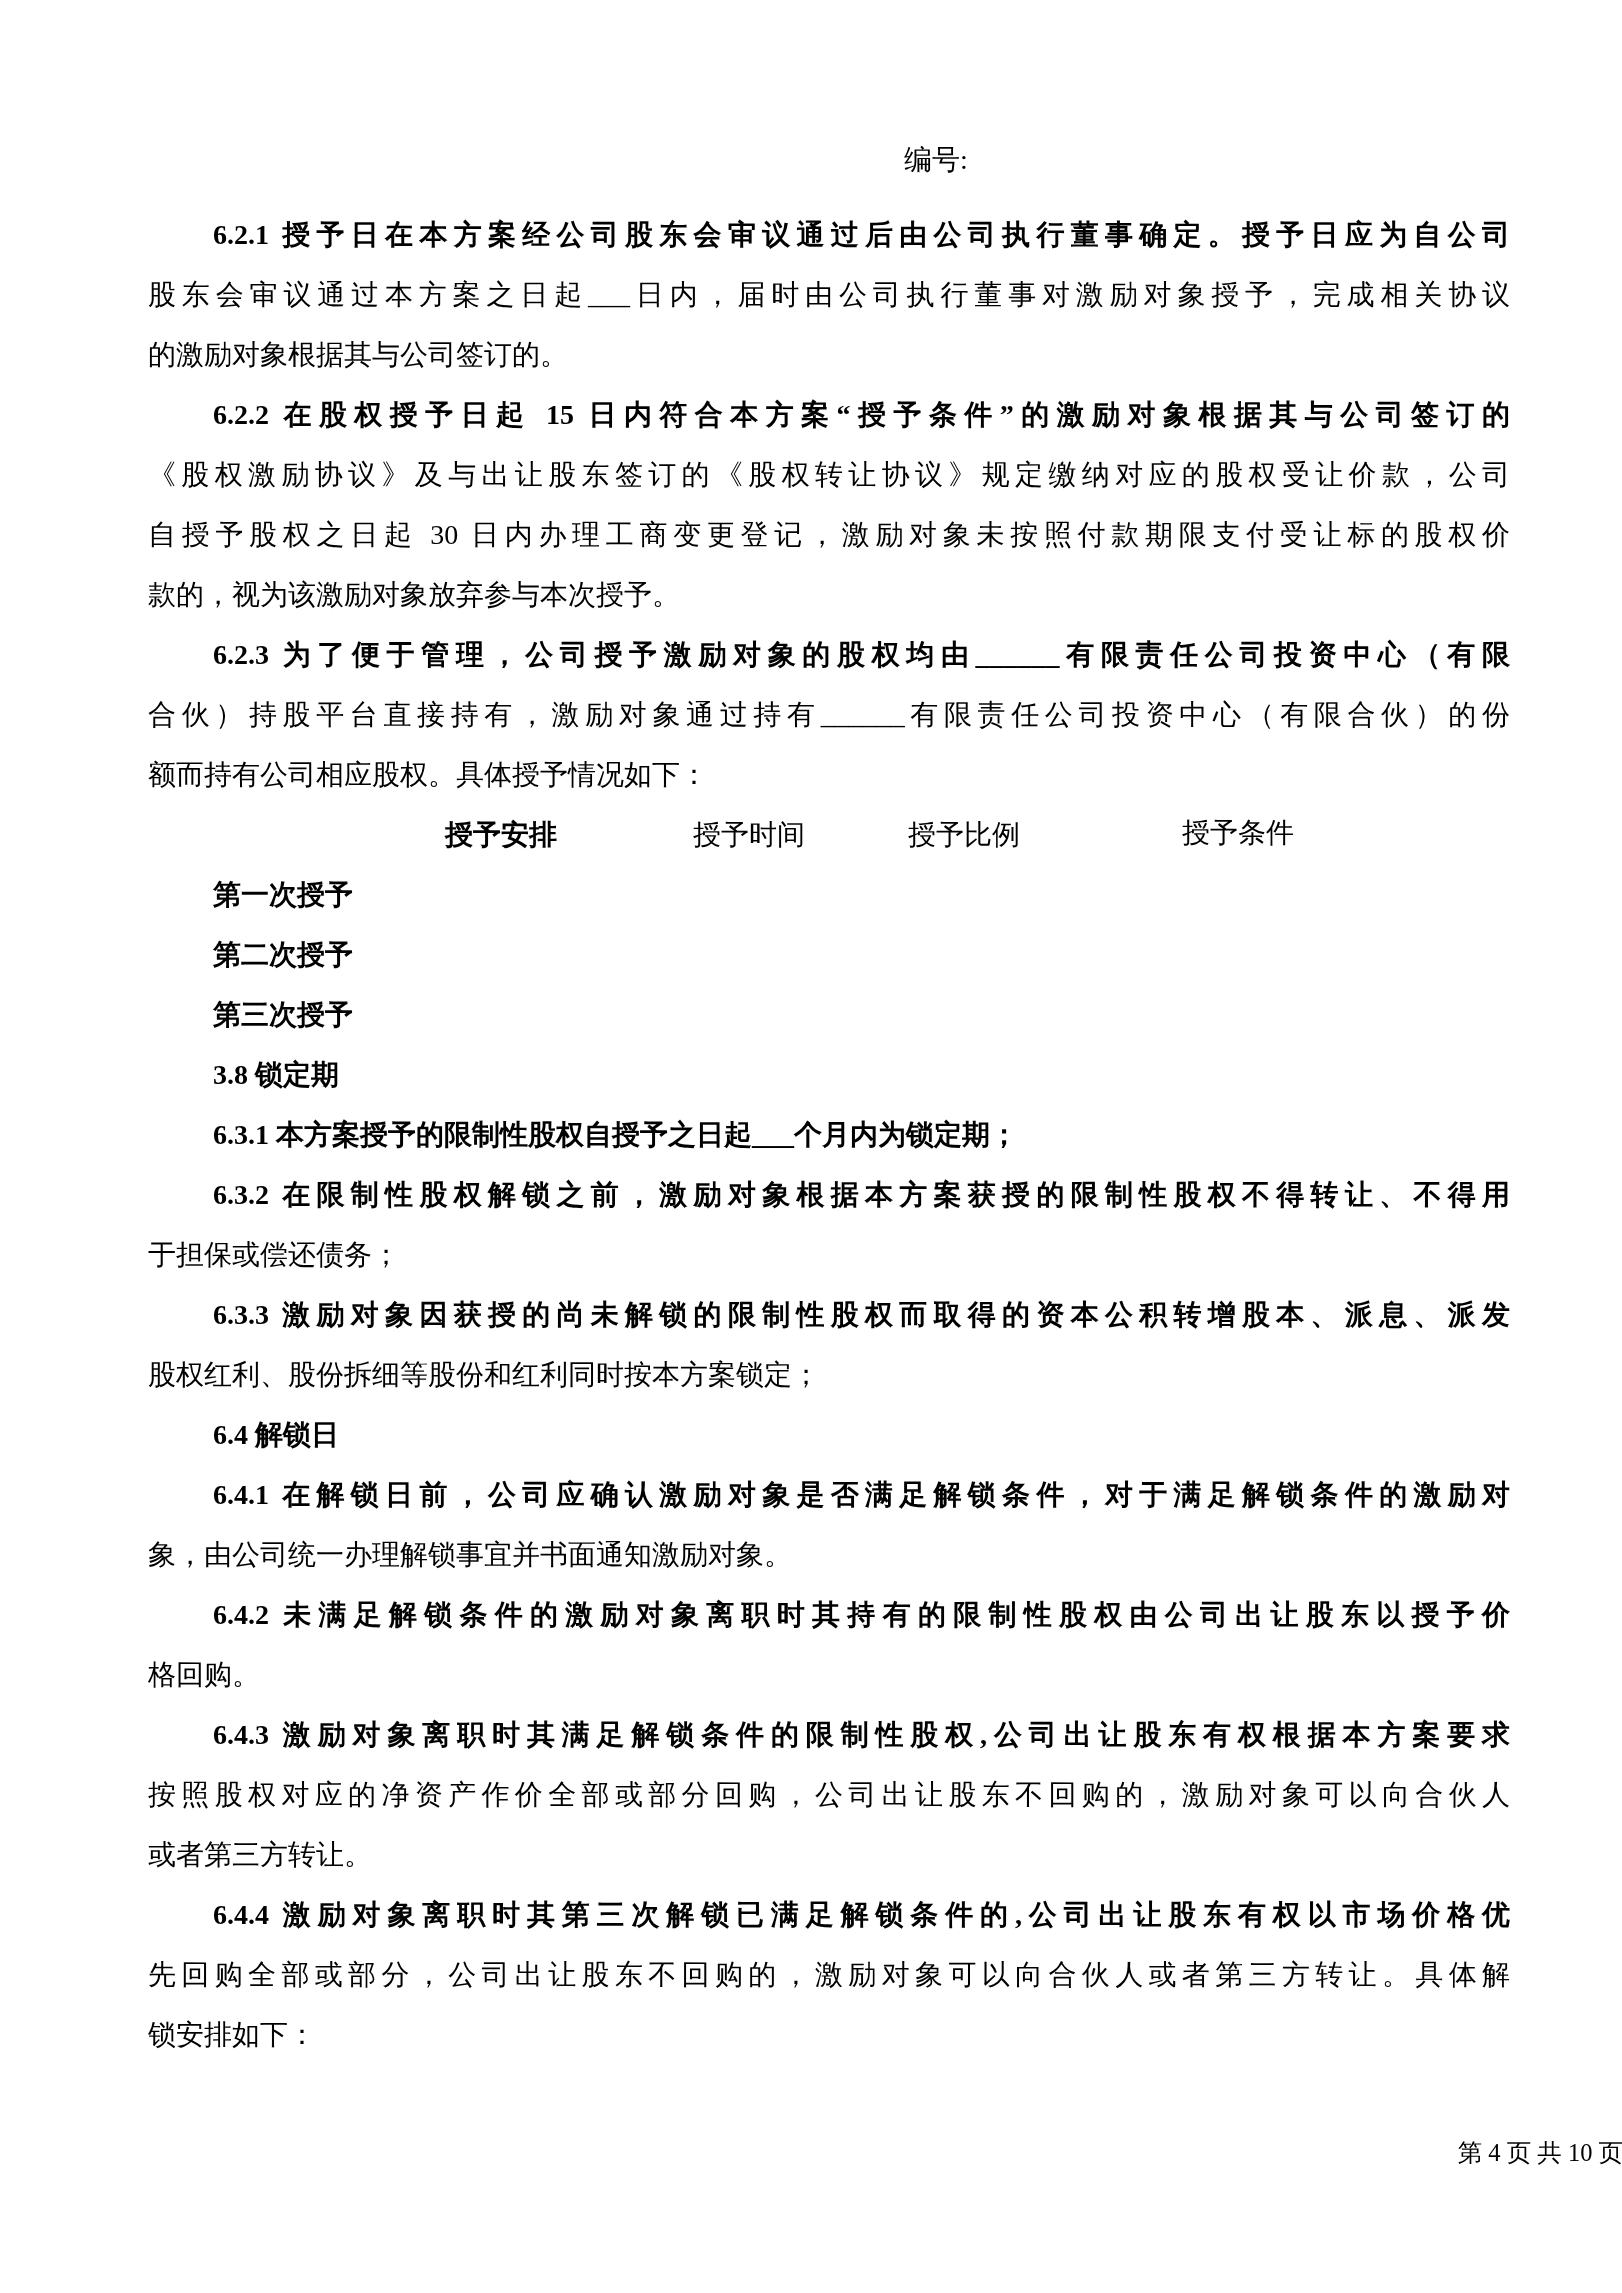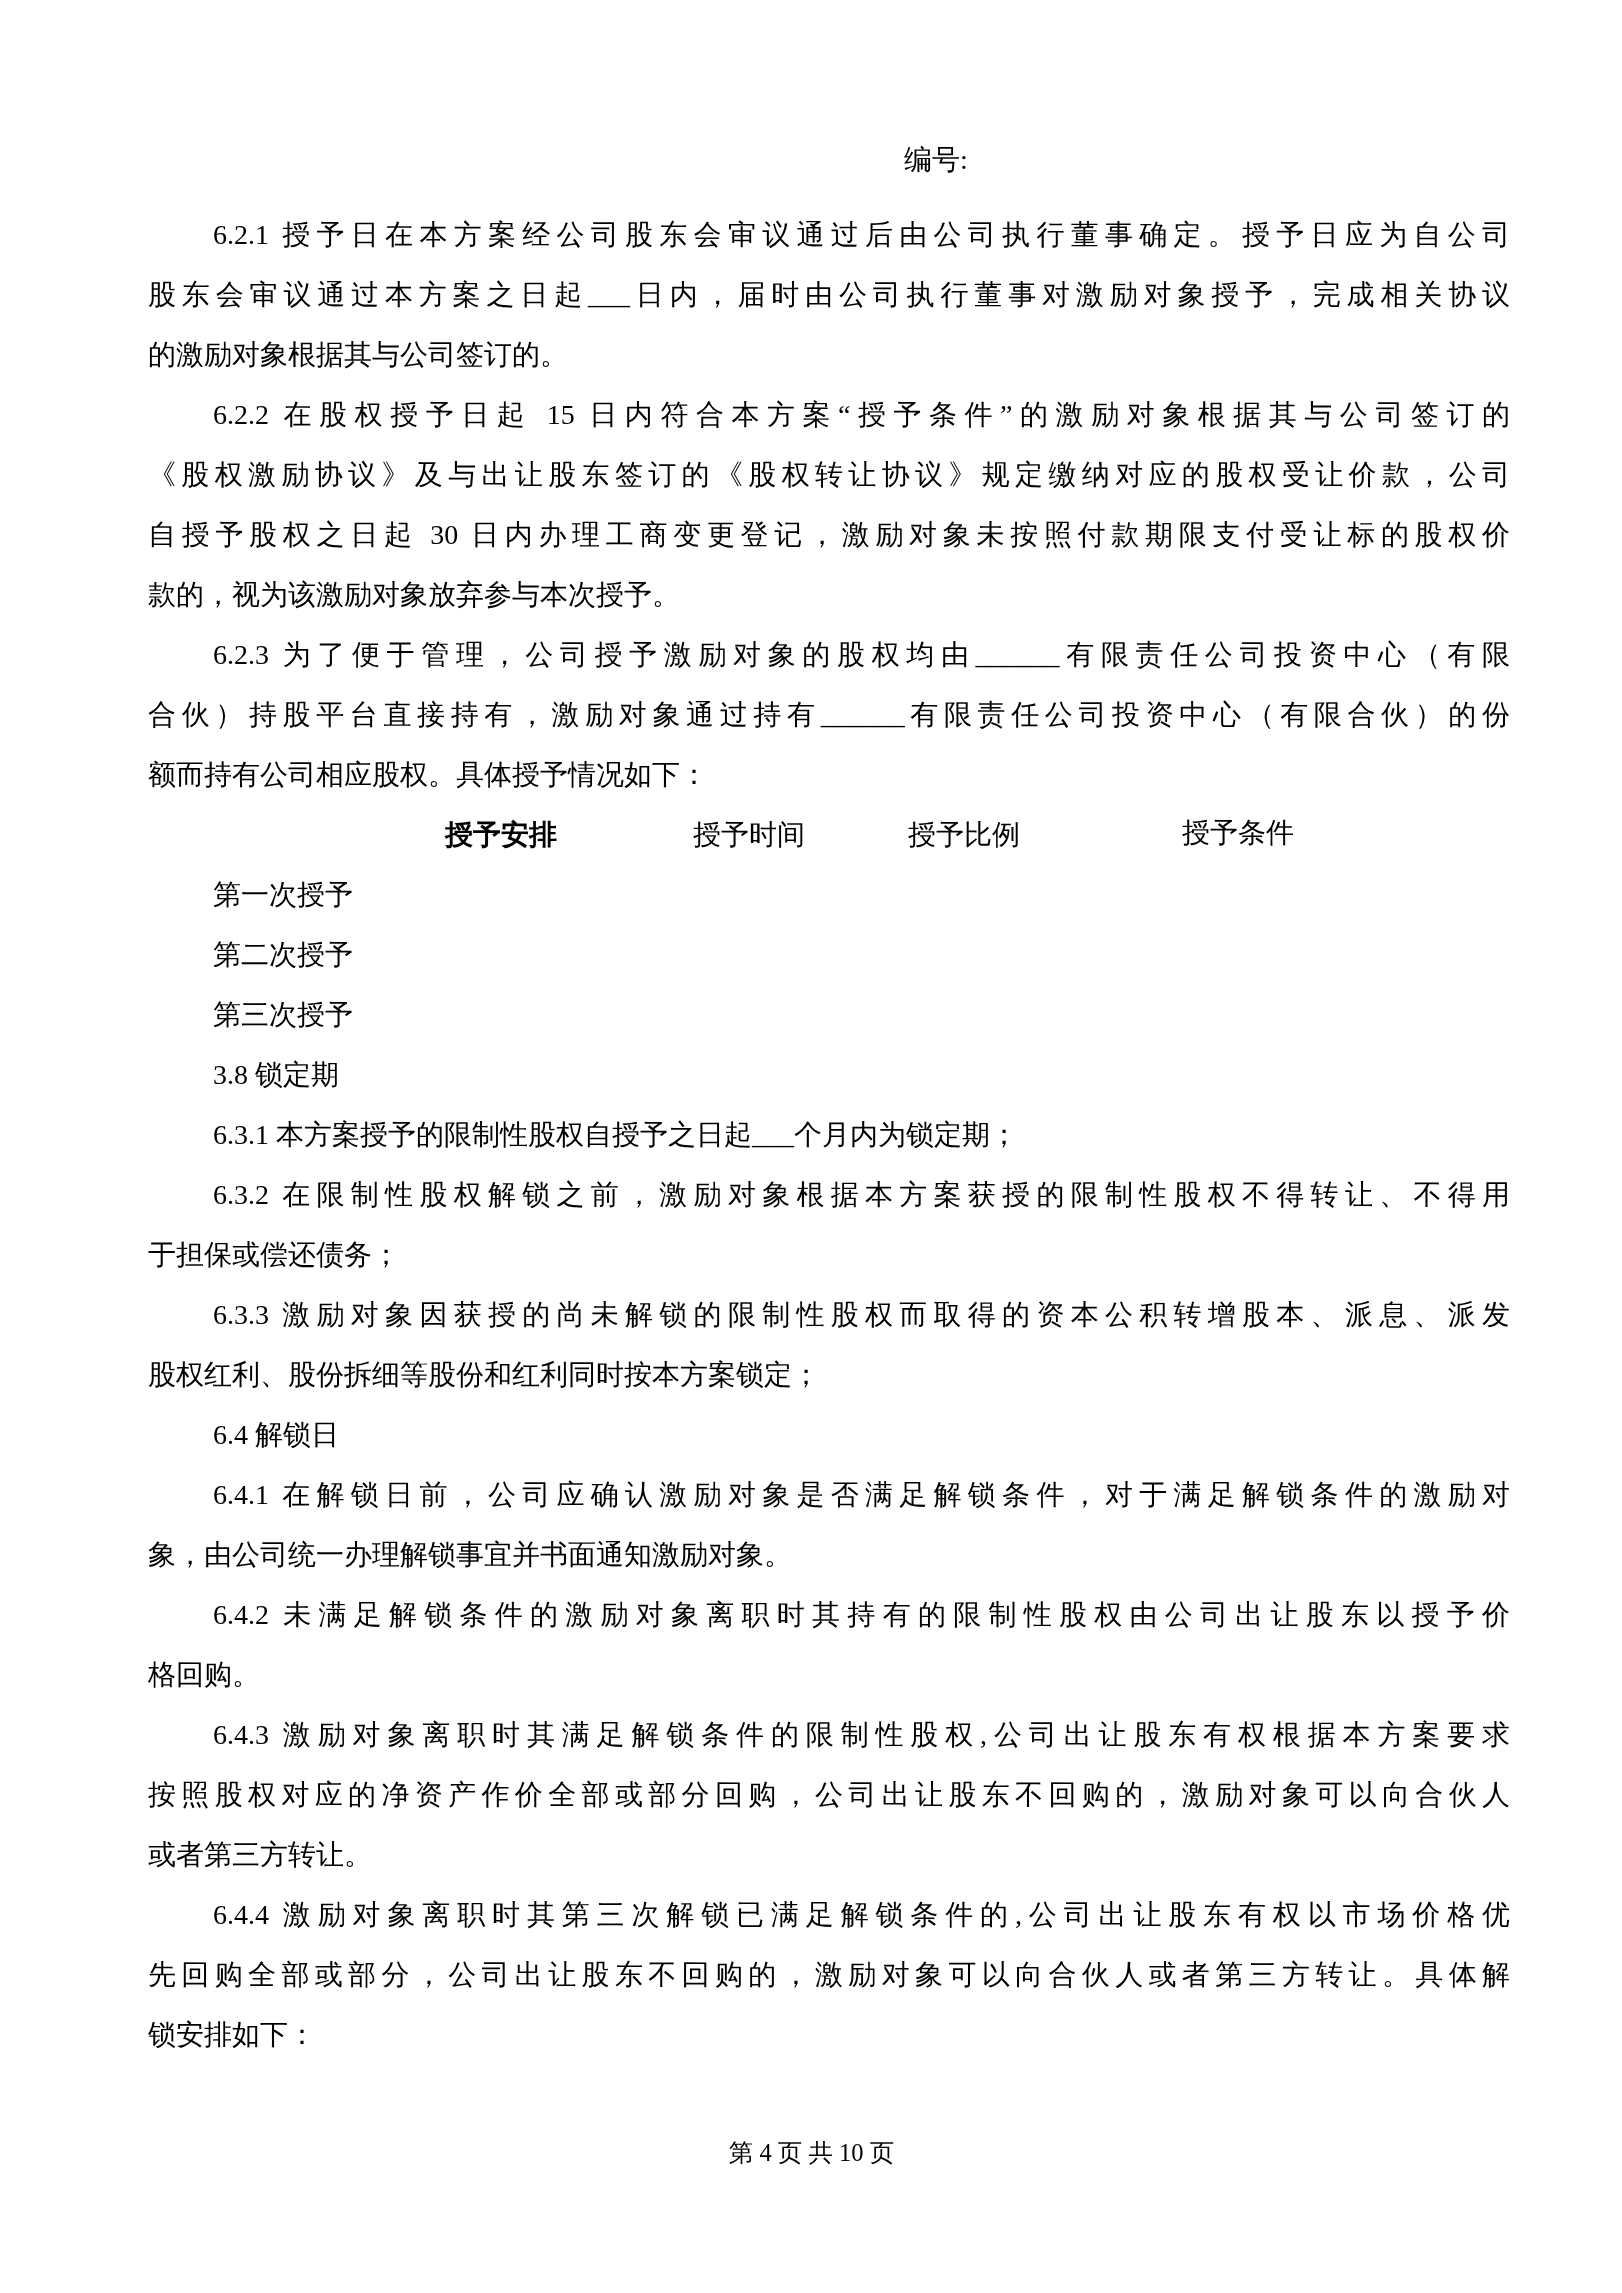--- a/index.html
+++ b/index.html
@@ -2,27 +2,27 @@
 <html style="font-size:14.5px"><head>
 <meta charset="utf-8">
 <style>
   html,body{margin:0;padding:0;background:#ffffff;}
   body{width:1623px;height:2294px;position:relative;overflow:hidden;
        font-family:"Liberation Serif","DejaVu Serif",serif;color:#000;}
   .page{box-sizing:border-box;width:1623px;height:1832px;
         padding:130px 113px 0 148px;background:#fff;border-radius:17px;}
   .ln{font-size:28px;line-height:60px;white-space:pre-wrap;}
   .fill{text-align:justify;text-align-last:justify;}
-  .ind{text-indent:65px;}
+  .ind{text-indent:65px;font-weight:bold;}
   .num{padding-left:756px;margin-bottom:14.5px;}
   .thead{position:relative;height:60px;}
   .thead span{position:absolute;top:0;line-height:60px;font-size:28px;}
   .th1{left:297px;font-weight:bold;} .th2{left:545px;} .th3{left:760px;} .th4{left:1034px;font-family:Liberation Mono, monospace;}
   .footer{margin-top:58px;margin-left:-148px;margin-right:-113px;
-          text-align:center;font-size:24.5px;line-height:60px;}
+          text-align:right;font-size:24.5px;line-height:60px;}
 </style>
 </head>
 <body>
 
 <div class="page">
 
   <div class="ln num">编号:</div>
 
   <div class="ln fill ind">6.2.1 授予日在本方案经公司股东会审议通过后由公司执行董事确定。授予日应为自公司</div>
   <div class="ln fill">股东会审议通过本方案之日起___日内，届时由公司执行董事对激励对象授予，完成相关协议</div>

